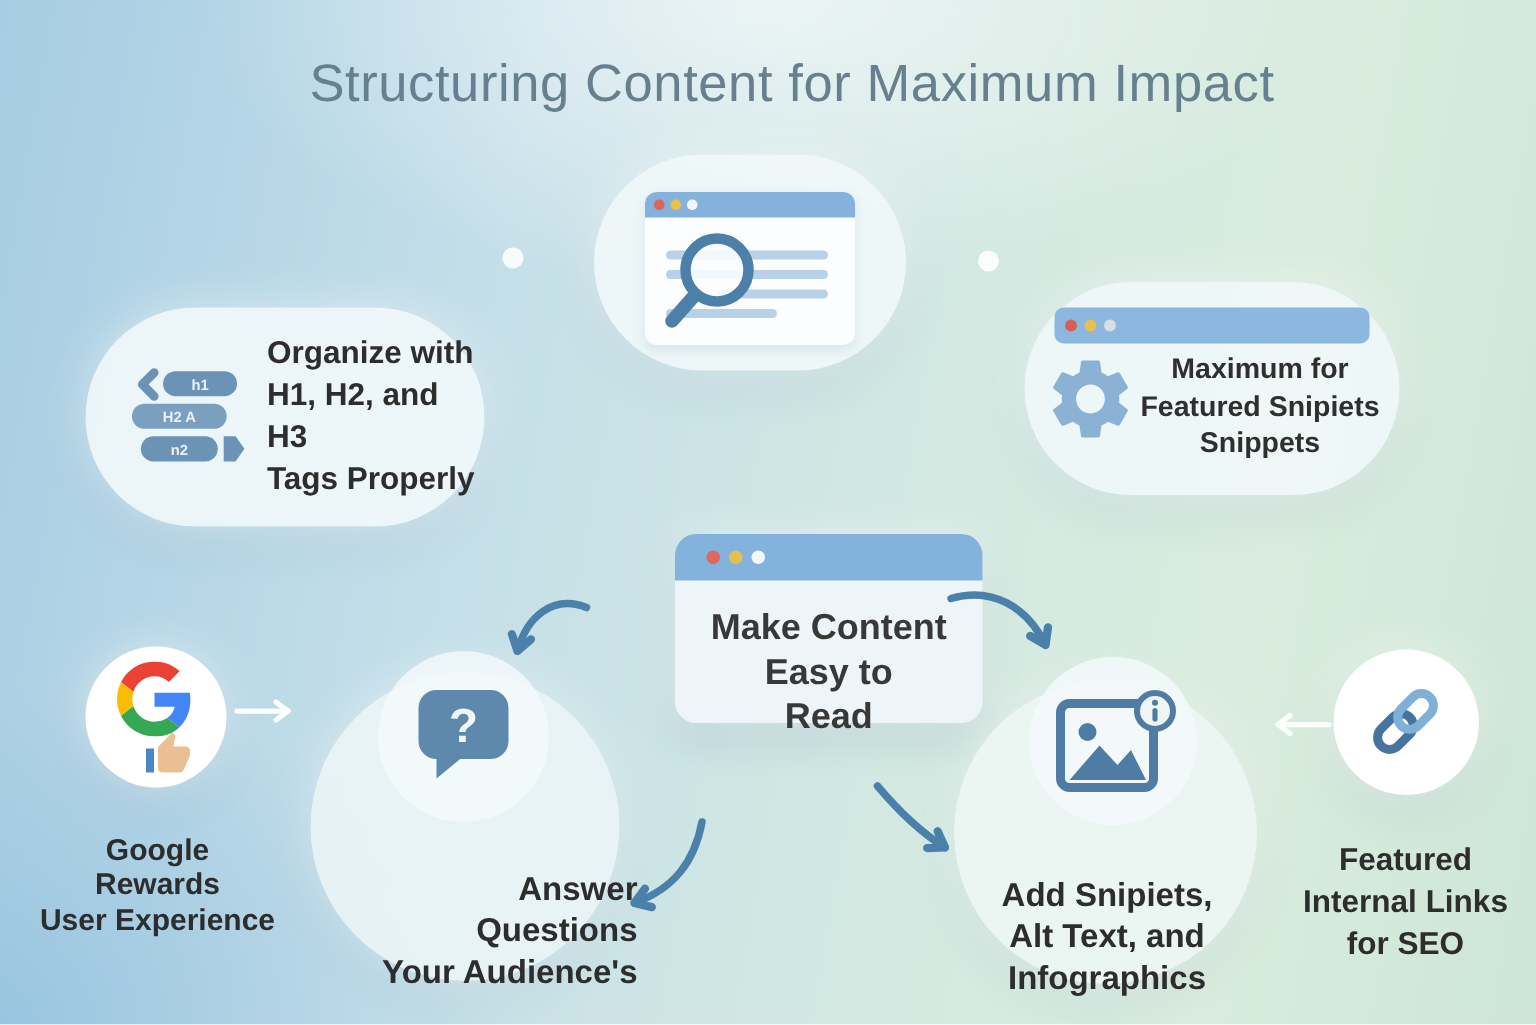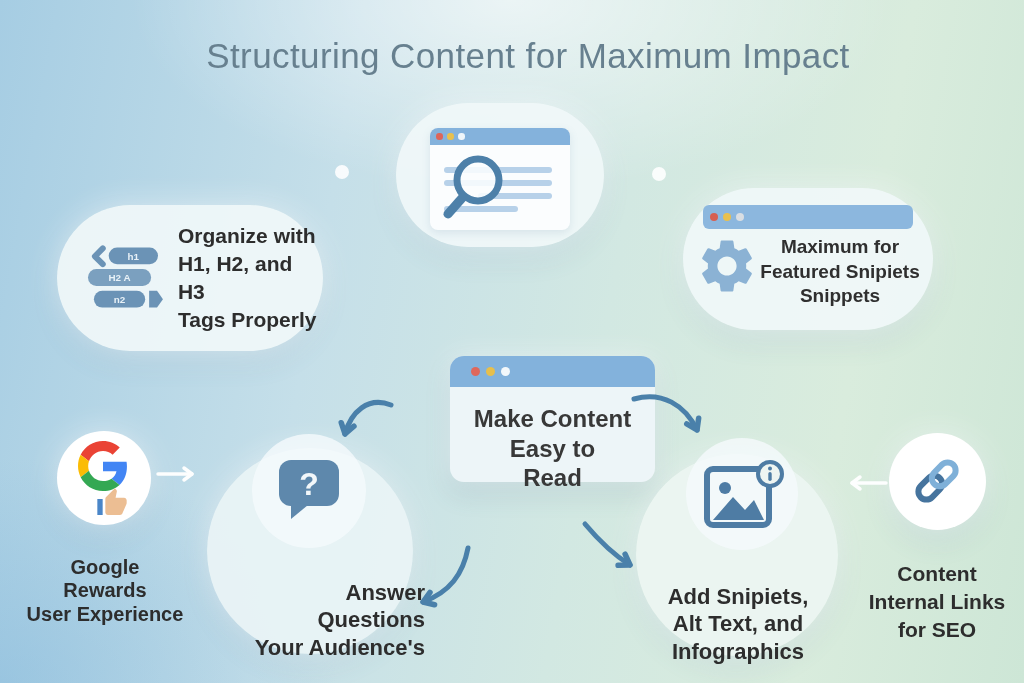--- a/index.html
+++ b/index.html
@@ -187,21 +187,21 @@
   </div>
 
   <div class="bubble round links-circle"></div>
   <svg class="icon-abs" style="left:911px;top:455px;" width="52" height="52" viewBox="0 0 52 52">
     <g transform="rotate(-45 26 26)">
       <rect x="3" y="18" width="27" height="16" rx="8" fill="none" stroke="#46749e" stroke-width="6"></rect>
       <rect x="22" y="18" width="27" height="16" rx="8" fill="none" stroke="#7fb0d8" stroke-width="6"></rect>
     </g>
   </svg>
   <div class="caption" style="left:852px;top:537px;width:170px;font-size:21px;line-height:1.33;">
-    <span>Content</span>
+    <span>Featured</span>
     <span>Internal Links</span>
     <span>for SEO</span>
   </div>
 
   <svg class="arrows-layer" viewBox="0 0 1024 683">
     <defs>
       <marker id="mb" viewBox="-14 -10 18 20" refX="0" refY="0" markerWidth="22" markerHeight="22" markerUnits="userSpaceOnUse" orient="auto">
         <path d="M-9,-6 L0,0 L-9,6" fill="none" stroke="#4a80aa" stroke-width="5" stroke-linecap="round" stroke-linejoin="round"></path>
       </marker>
       <marker id="mw" viewBox="-14 -10 18 20" refX="0" refY="0" markerWidth="20" markerHeight="20" markerUnits="userSpaceOnUse" orient="auto">

